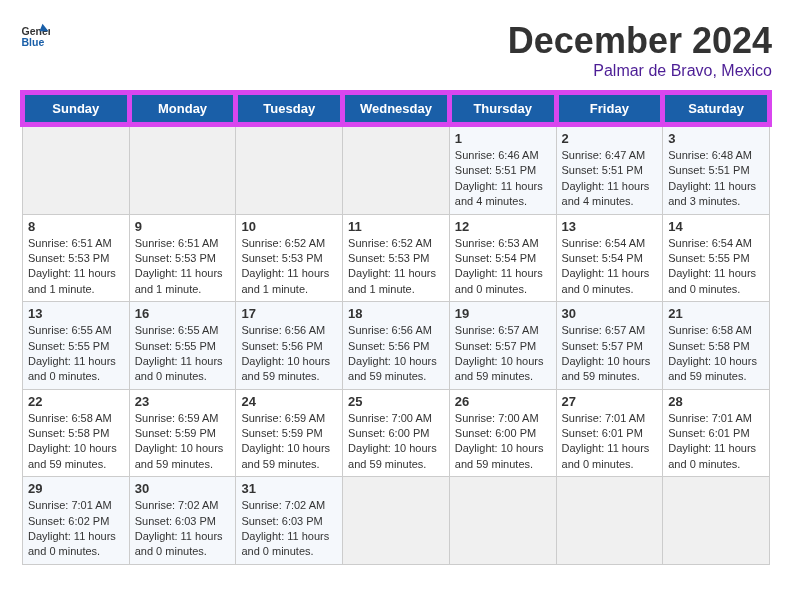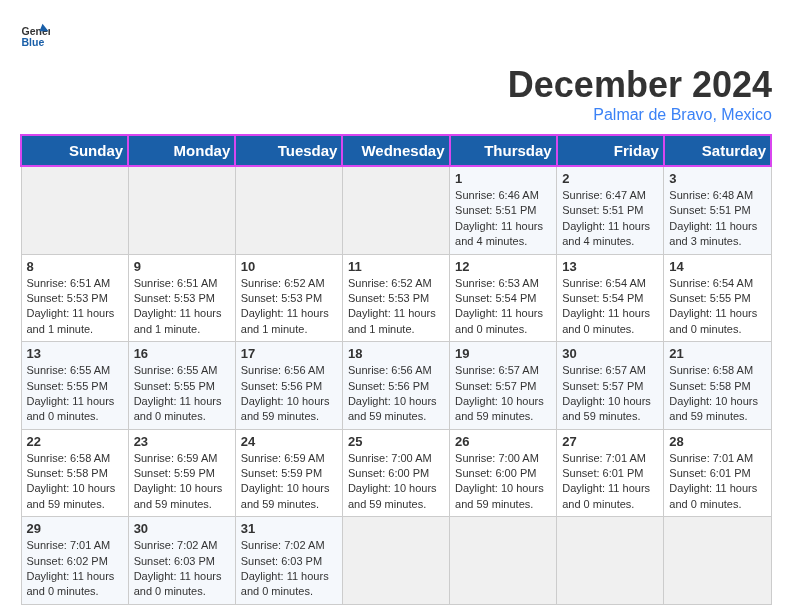--- a/index.html
+++ b/index.html
@@ -20,44 +20,43 @@
       display: flex;
       align-items: center;
       gap: 4px;
     }
     .logo-icon {
       width: 30px;
       height: 30px;
     }
     .title-area {
       text-align: right;
-      margin-top: 44px;
     }
     .month-title {
       font-size: 36px;
       font-weight: bold;
       color: #333;
     }
     .location-title {
       font-size: 16px;
-      color: #3b82f6;
+      color: #4c1d95;
     }
     table {
       width: 100%;
       border-collapse: collapse;
       table-layout: fixed;
     }
     thead tr th {
       background-color: #1a5fa8;
       color: #fff;
-      font-size: 15px;
+      font-size: 13px;
       font-weight: bold;
       padding: 6px 4px;
-      text-align: right;
-      border: 2px solid #d946ef;
+      text-align: center;
+      border: 5px solid #d946ef;
     }
     tbody tr td {
       border: 1px solid #ccc;
       vertical-align: top;
       padding: 4px 5px;
       font-size: 10px;
       color: #333;
       background: #fff;
       height: 85px;
     }

